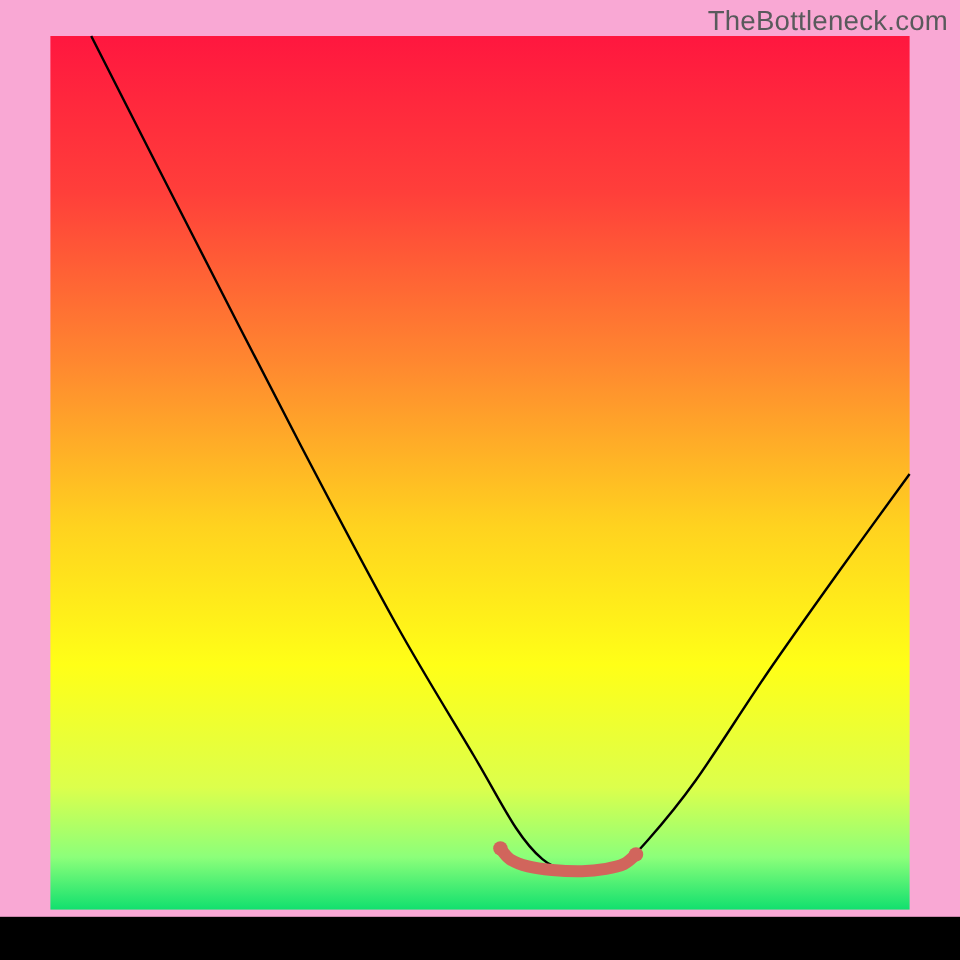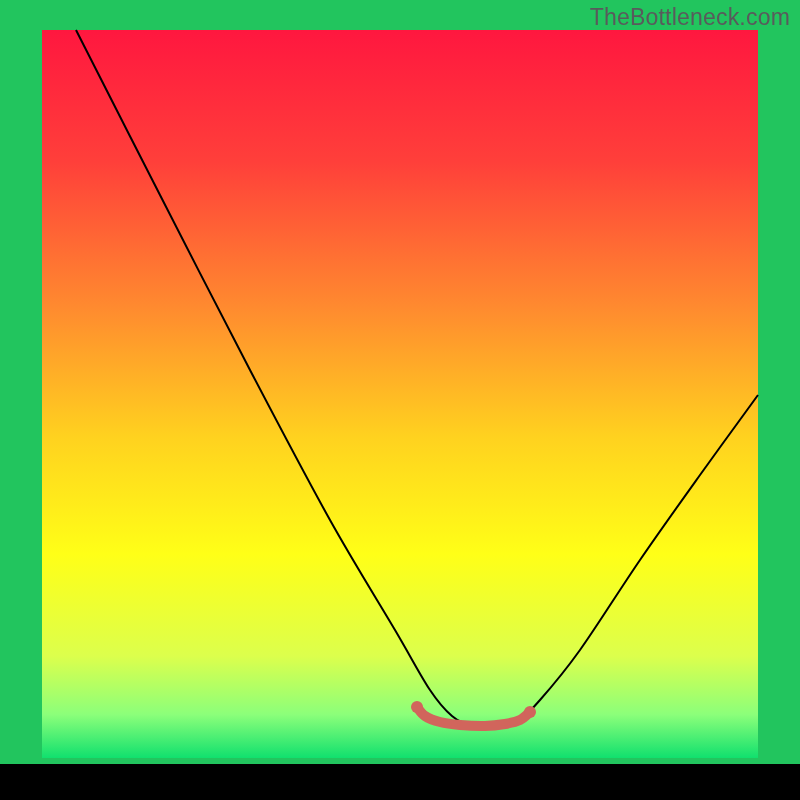--- a/index.html
+++ b/index.html
@@ -8,21 +8,21 @@
     width: 800px;
     height: 800px;
     background: #000;
     overflow: hidden;
     font-family: Arial, Helvetica, sans-serif;
   }
   .frame {
     position: relative;
     width: 800px;
     height: 764px;
-    background: #22c55e;
+    background: #f9a8d4;
   }
   .watermark {
     position: absolute;
     top: 4px;
     right: 10px;
     font-size: 23px;
     font-weight: 500;
     color: #595a5c;
     letter-spacing: 0.2px;
     z-index: 10;

